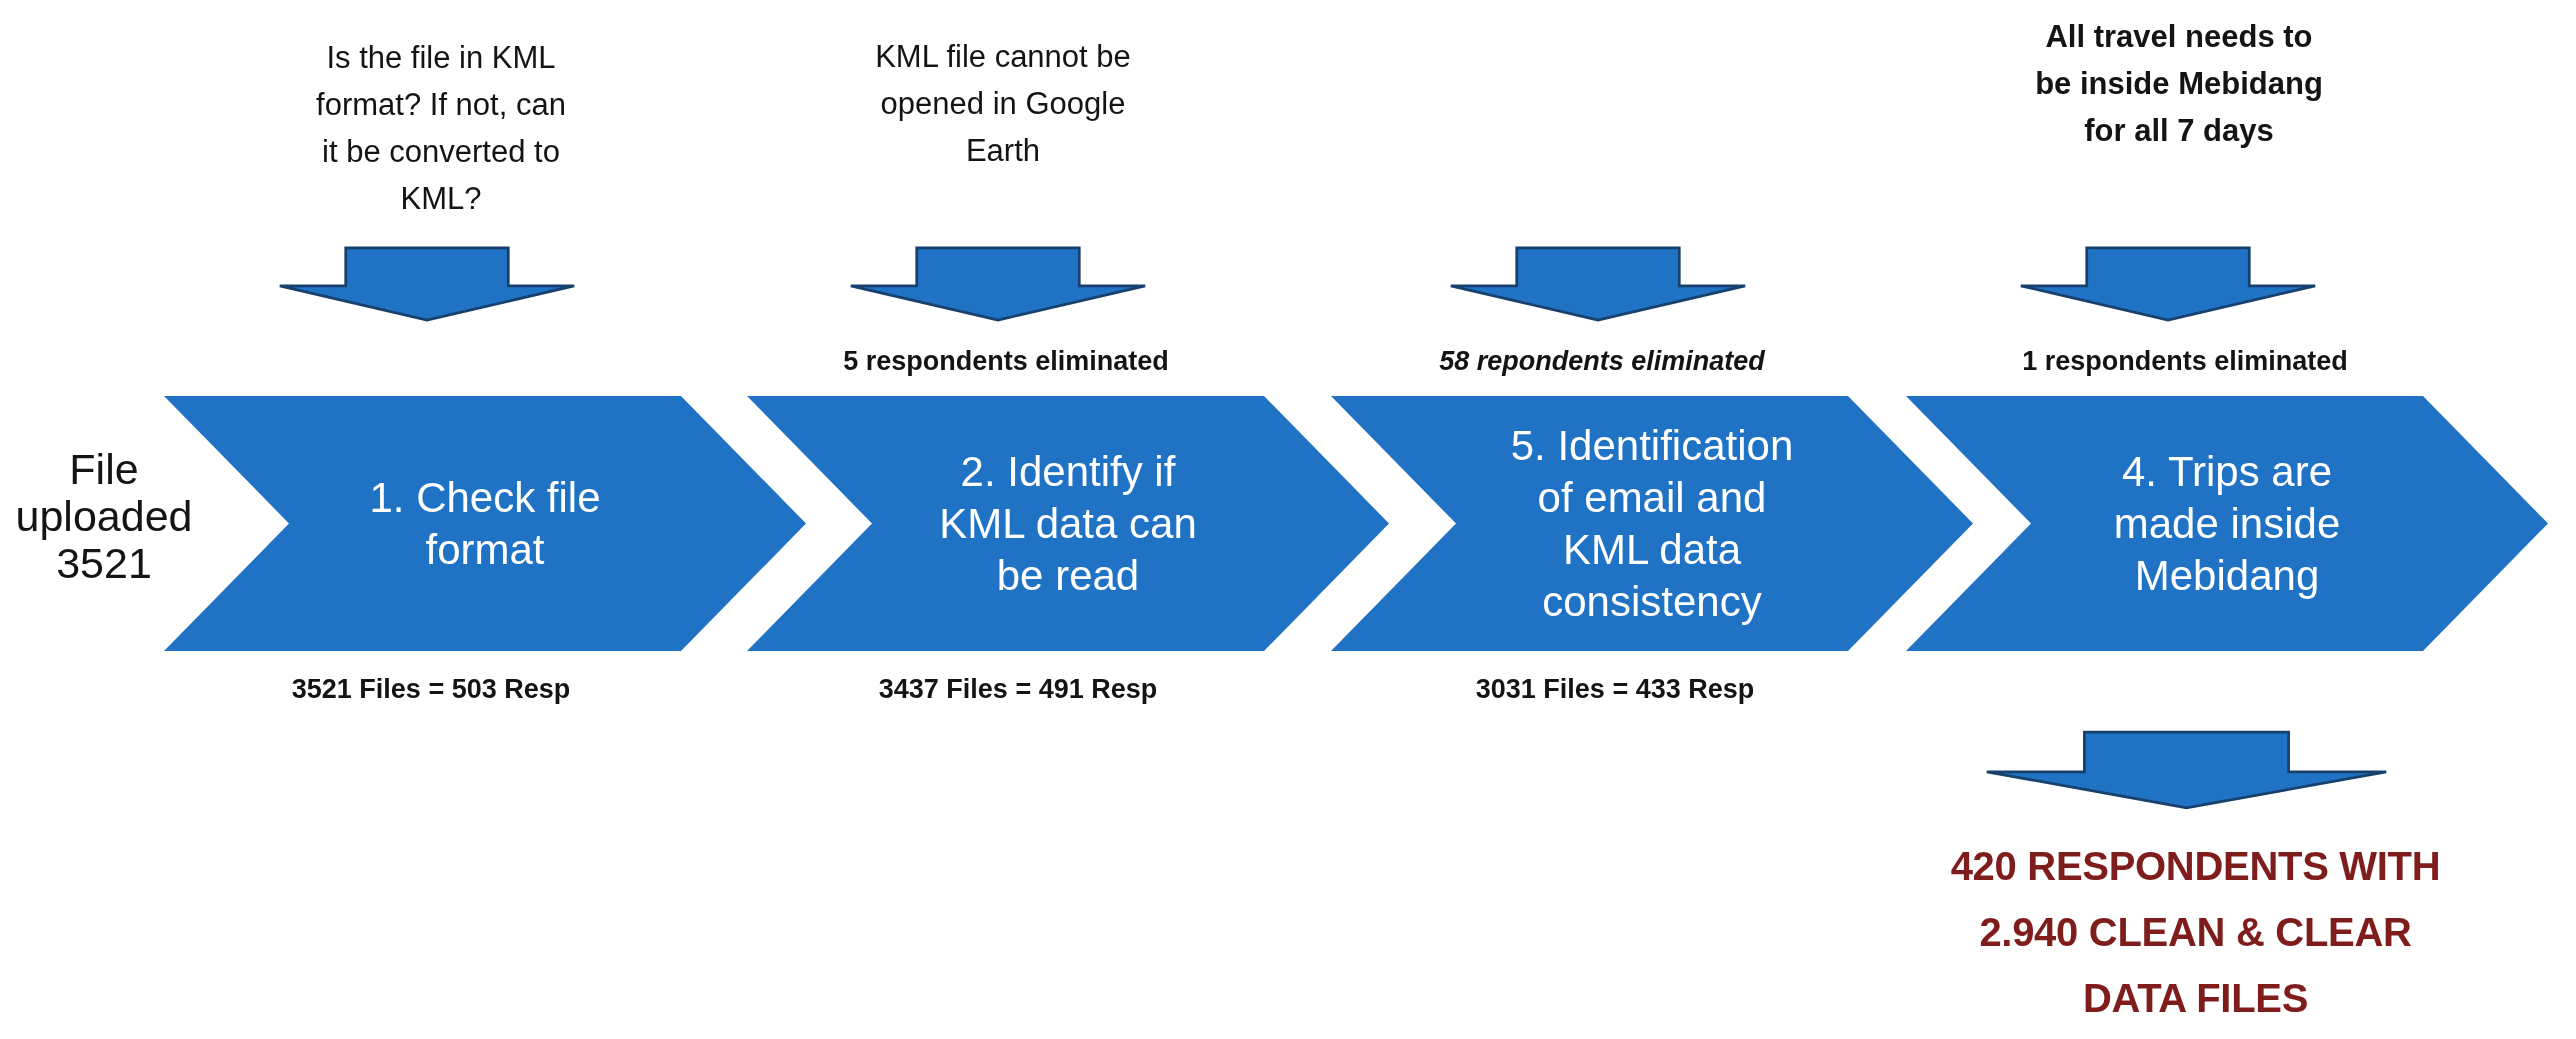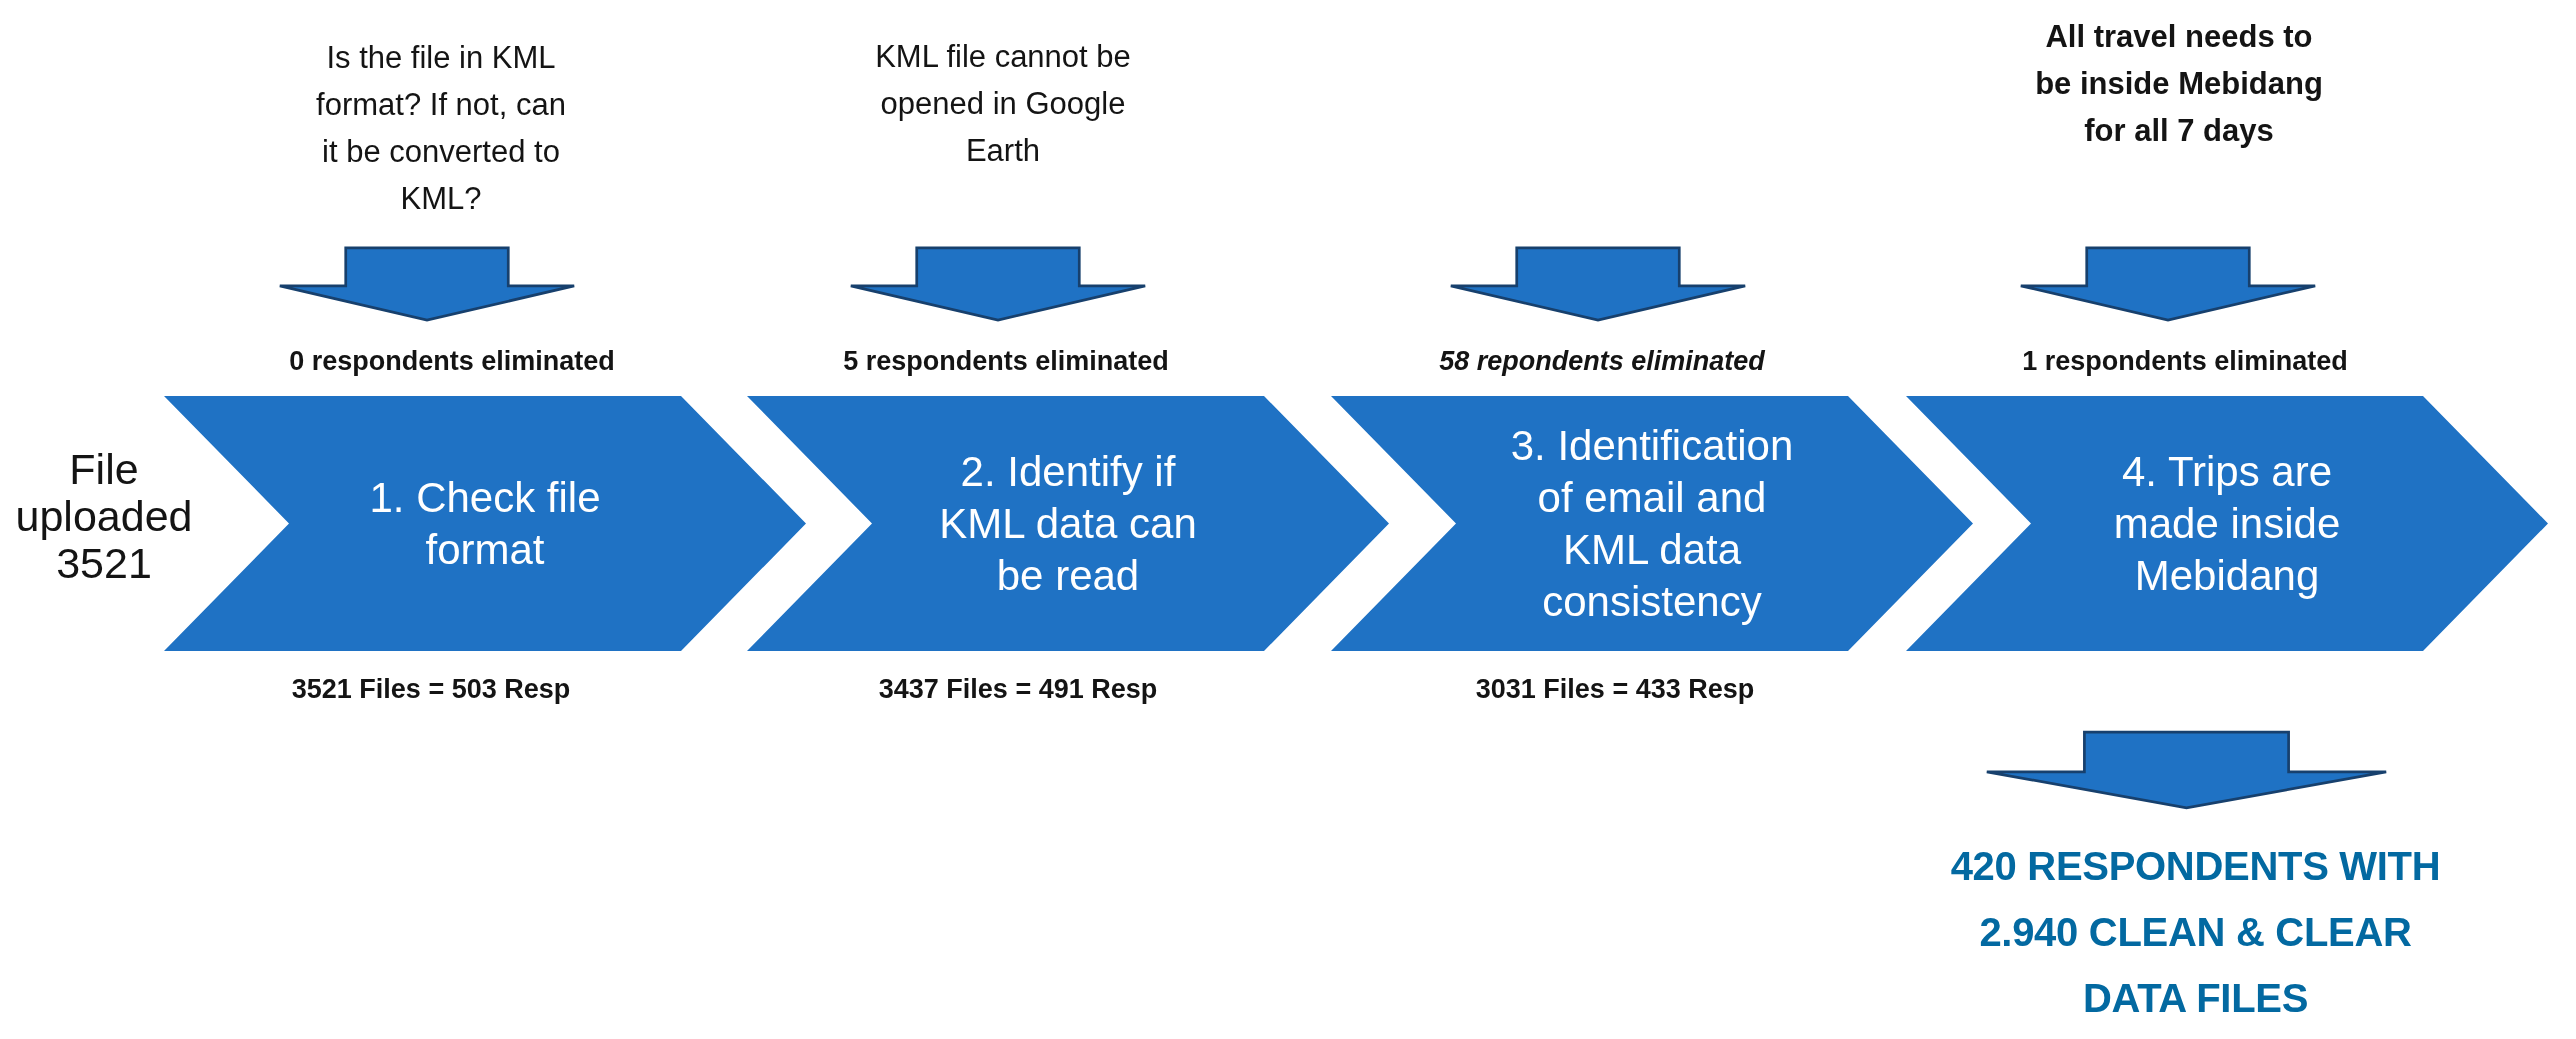--- a/index.html
+++ b/index.html
@@ -41,21 +41,21 @@
   .result{
     position:absolute;top:674px;width:470px;text-align:center;
     font-size:27px;font-weight:700;white-space:pre-line;
   }
   .res-1{left:196px;} .res-2{left:783px;} .res-3{left:1380px;}
   .res-4{left:1974px;font-weight:800;}
   .final-arrow{position:absolute;left:1985px;top:730px;width:403px;height:80px;}
   .final-text{
     position:absolute;left:1902px;top:833px;width:587px;text-align:center;
     font-size:40px;font-weight:800;line-height:66px;white-space:pre-line;
-    letter-spacing:-0.3px;color:#0369a1;
+    letter-spacing:-0.3px;color:#7f1d1d;
   }
 </style>
 </head>
 <body>
 
 <div class="canvas">
 
   <div class="annotation ann-1">Is the file in KML
 format? If not, can
 it be converted to
@@ -73,35 +73,34 @@
   <svg class="down-arrow arw-2" viewBox="0 0 330 84" aria-hidden="true">
     <polygon points="75,2 255,2 255,44 328,44 165,82 2,44 75,44"></polygon>
   </svg>
   <svg class="down-arrow arw-3" viewBox="0 0 330 84" aria-hidden="true">
     <polygon points="75,2 255,2 255,44 328,44 165,82 2,44 75,44"></polygon>
   </svg>
   <svg class="down-arrow arw-4" viewBox="0 0 330 84" aria-hidden="true">
     <polygon points="75,2 255,2 255,44 328,44 165,82 2,44 75,44"></polygon>
   </svg>
 
-  <div class="eliminated elm-1">0 respondents eliminated</div>
   <div class="eliminated elm-2">5 respondents eliminated</div>
   <div class="eliminated elm-3">58 repondents eliminated</div>
   <div class="eliminated elm-4">1 respondents eliminated</div>
 
   <div class="intro-label">File
 uploaded
 3521</div>
 
   <div class="chevron chv-1">1. Check file
 format</div>
   <div class="chevron chv-2">2. Identify if
 KML data can
 be read</div>
-  <div class="chevron chv-3">3. Identification
+  <div class="chevron chv-3">5. Identification
 of email and
 KML data
 consistency</div>
   <div class="chevron chv-4">4. Trips are
 made inside
 Mebidang</div>
 
   <div class="result res-1">3521 Files = 503 Resp</div>
   <div class="result res-2">3437 Files = 491 Resp</div>
   <div class="result res-3">3031 Files = 433 Resp</div>

